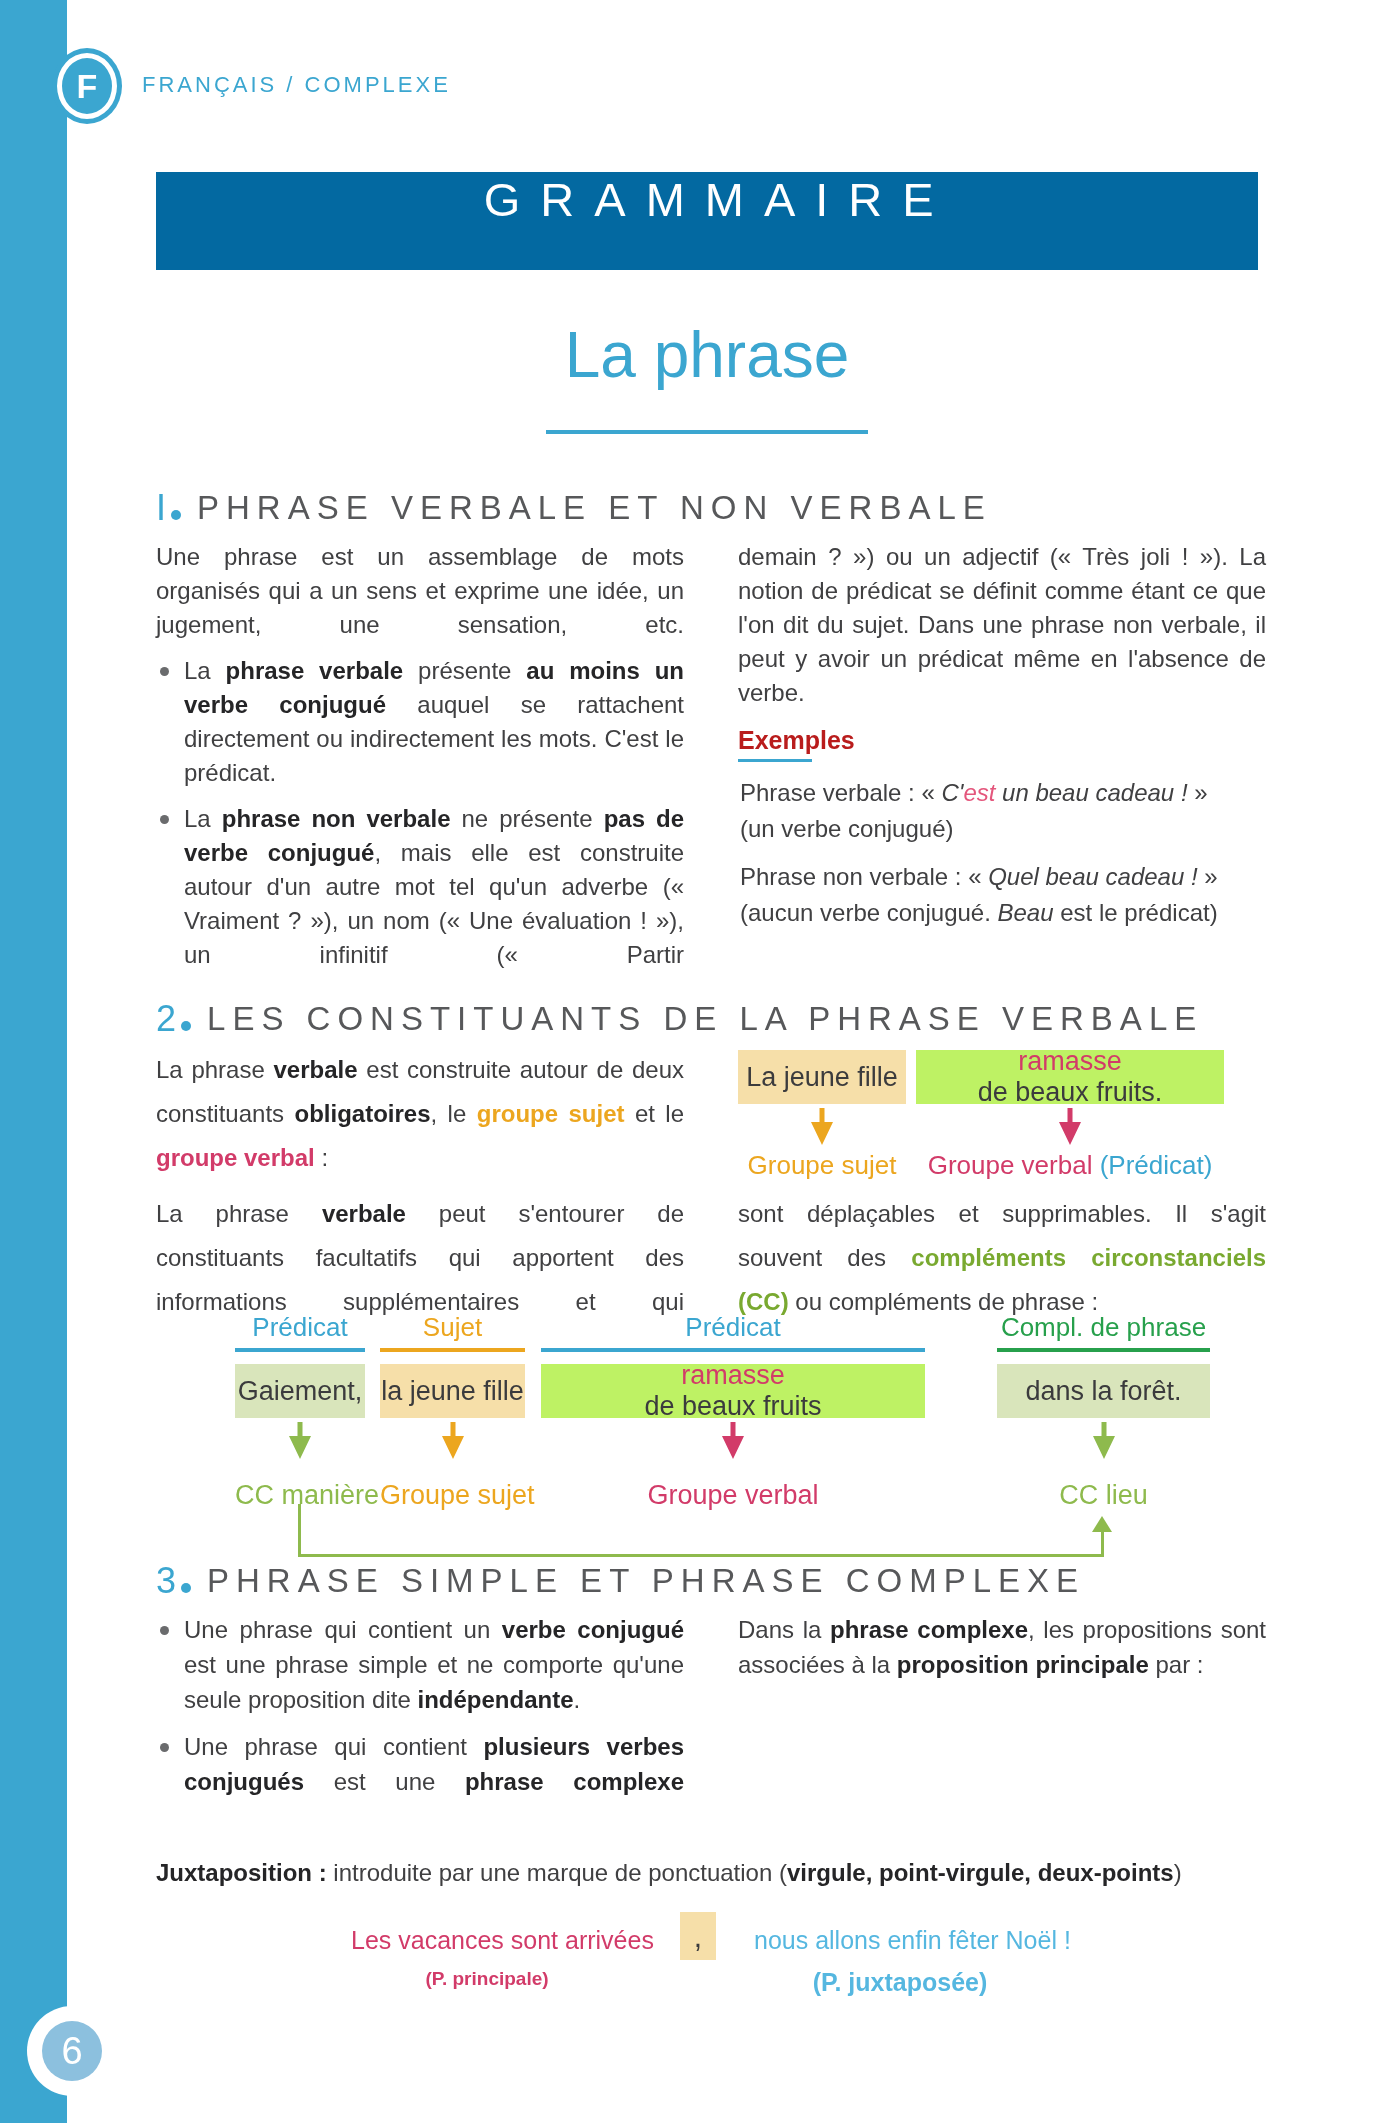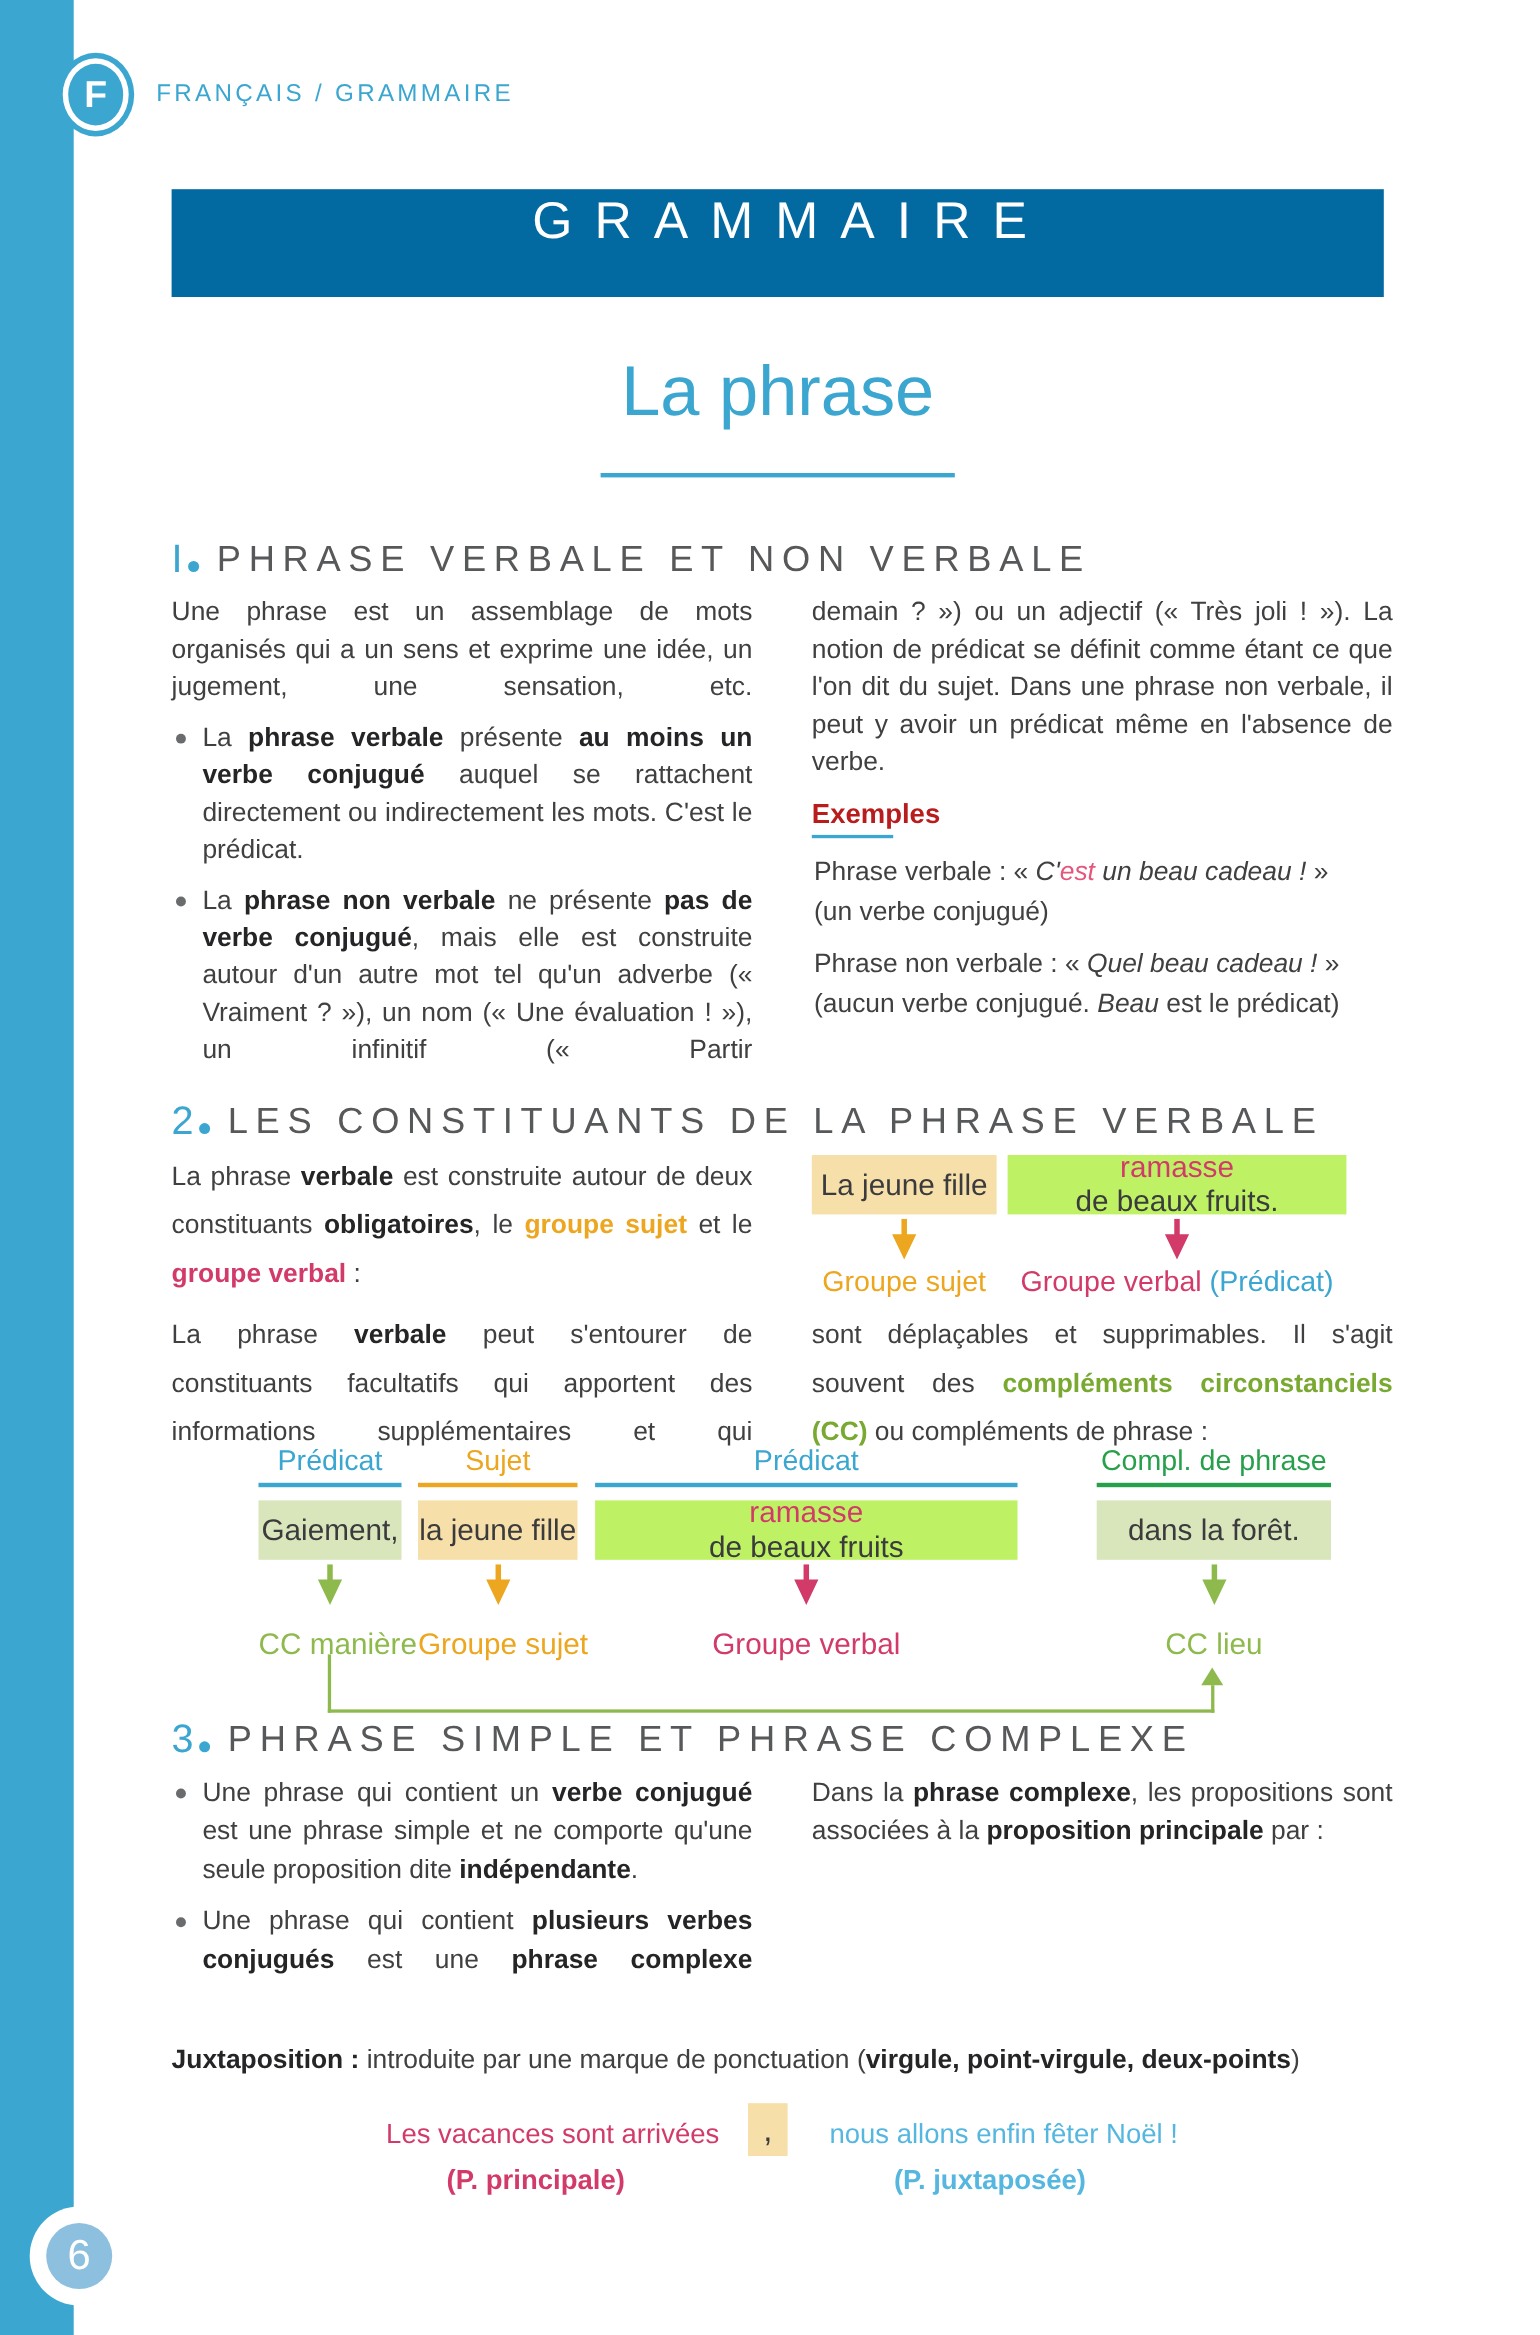--- a/index.html
+++ b/index.html
@@ -88,41 +88,41 @@
             border-bottom:16px solid #8EBA4D;}
   
   .juxta{position:absolute;left:0;width:1102px;height:180px;}
   .juxta-heading{font-size:24px;line-height:37px;color:#404042;}
   .jx-principal{position:absolute;left:195px;top:72px;font-size:25px;color:#D23B69;white-space:nowrap;}
   .jx-comma-box{position:absolute;left:524px;top:58px;width:36px;height:48px;background:#F6DFA9;
                 display:flex;align-items:flex-end;justify-content:center;font-size:30px;color:#3b3b3d;
                 padding-bottom:6px;box-sizing:border-box;}
   .jx-juxtaposed{position:absolute;left:598px;top:72px;font-size:25px;color:#55B7E0;white-space:nowrap;}
   .jx-lab-p{position:absolute;left:164px;top:114px;width:334px;text-align:center;
-            font-size:25px;font-weight:700;color:#D23B69;}
+            font-size:19px;font-weight:700;color:#D23B69;}
   .jx-lab-j{position:absolute;left:564px;top:114px;width:360px;text-align:center;
             font-size:25px;font-weight:700;color:#55B7E0;}
   
   .page-badge{position:absolute;left:27px;top:2006px;width:90px;height:90px;border-radius:50%;
               background:#fff;display:flex;align-items:center;justify-content:center;}
   .page-badge-inner{width:60px;height:60px;border-radius:50%;background:#8CC0DE;color:#fff;
                     font-size:38px;font-weight:300;display:flex;align-items:center;justify-content:center;}
 </style>
 </head>
 <body>
 
 <div class="page">
   <div class="sidebar"></div>
 
   <div class="badge">
     <div class="badge-ring">
       <span class="badge-letter">F</span>
     </div>
   </div>
-  <div class="breadcrumb">FRANÇAIS / GRAMMAIRE</div>
+  <div class="breadcrumb">FRANÇAIS / COMPLEXE</div>
 
   <div class="banner">
     <span class="banner-title">GRAMMAIRE</span>
       <span class="banner-ast">*</span>
   </div>
 
   <div class="page-title">La phrase</div>
   <div class="title-underline"></div>
 
   <div class="content">

